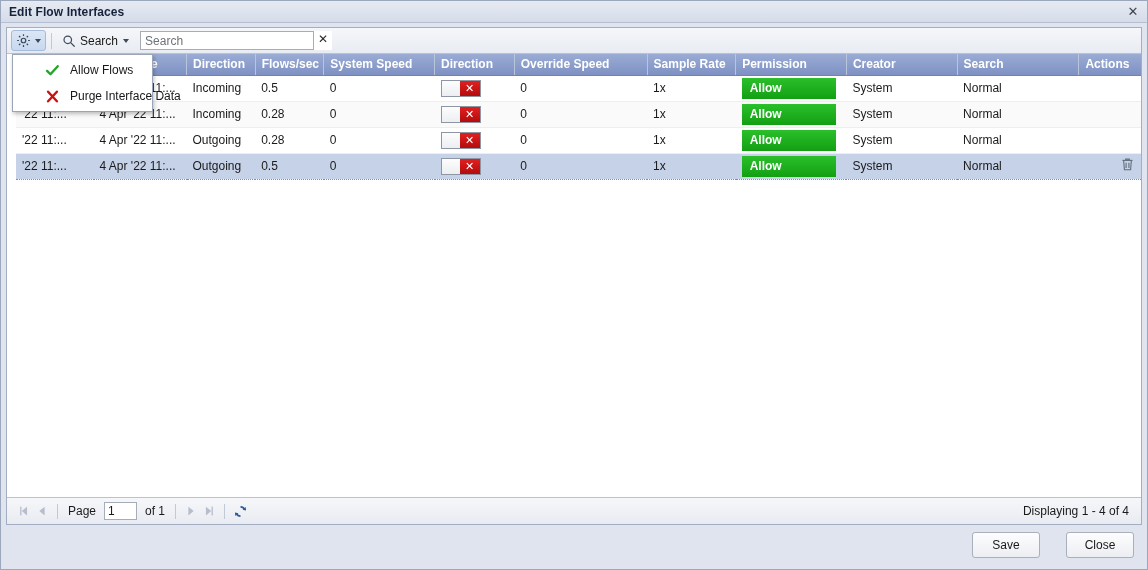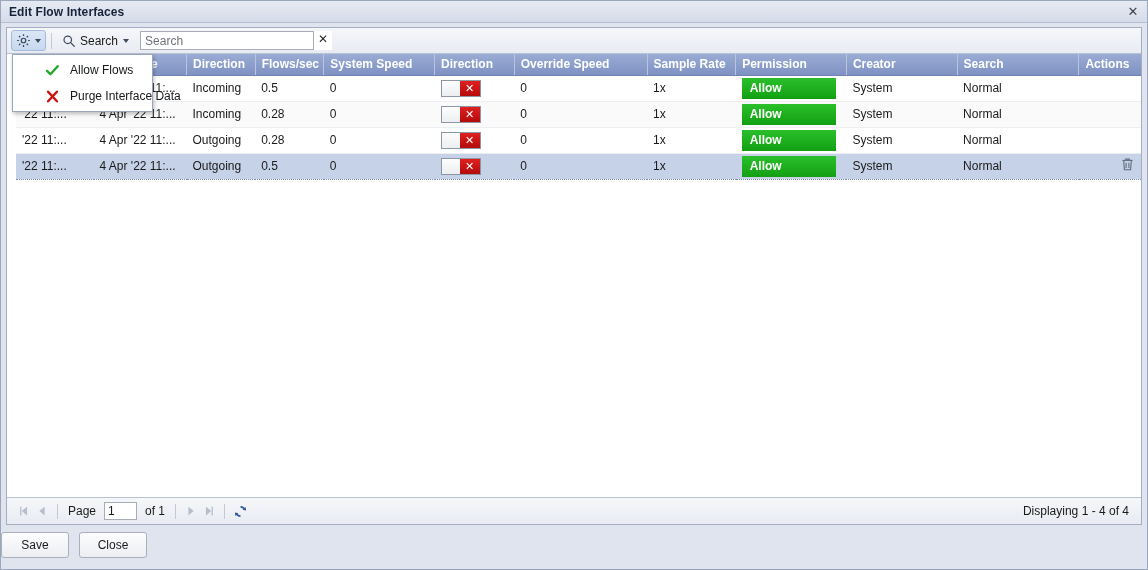--- a/index.html
+++ b/index.html
@@ -306,22 +306,22 @@
   }
   .pg-spacer { flex: 1 1 auto; }
   .pg-display { color: #1a1a1a; padding-right: 4px; }
 
   
   .footer {
     flex: 0 0 44px;
     height: 44px;
     display: flex;
     align-items: center;
-    justify-content: flex-start;
-    gap: 10px;
+    justify-content: flex-end;
+    gap: 26px;
     padding: 0 13px 4px 0;
   }
   .btn {
     min-width: 68px;
     height: 26px;
     padding: 0 14px;
     border: 1px solid #a9b0bb;
     border-radius: 3px;
     background: linear-gradient(to bottom, #fdfdfe 0%, #eceef2 100%);
     font-family: "Liberation Sans", sans-serif;

